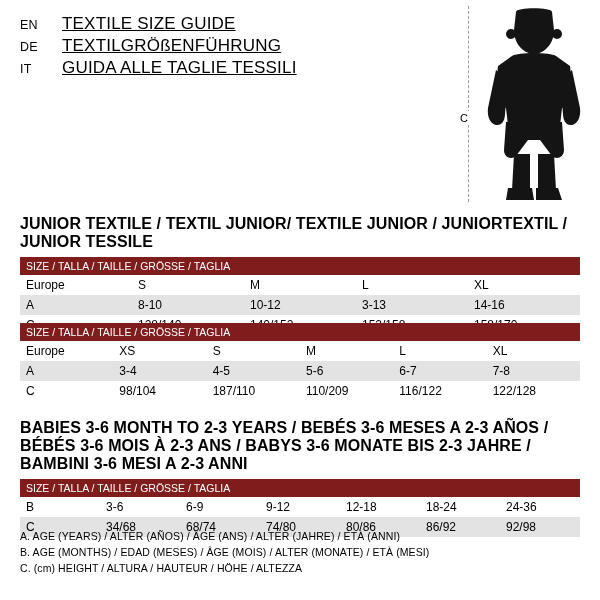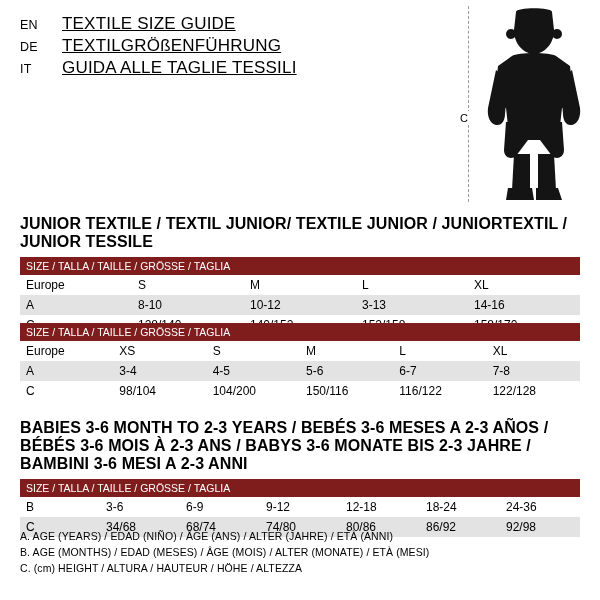--- a/index.html
+++ b/index.html
@@ -216,22 +216,22 @@
         <td>A</td>
         <td>3-4</td>
         <td>4-5</td>
         <td>5-6</td>
         <td>6-7</td>
         <td>7-8</td>
       </tr>
       <tr>
         <td>C</td>
         <td>98/104</td>
-        <td>104/200</td>
-        <td>150/116</td>
+        <td>187/110</td>
+        <td>110/209</td>
         <td>116/122</td>
         <td>122/128</td>
       </tr>
     </tbody>
       </table>
   </div>
 
   <div class="sec" style="top:419px;">
     <div class="section-title">BABIES 3-6 MONTH TO 2-3 YEARS / BEBÉS 3-6 MESES A 2-3 AÑOS / BÉBÉS 3-6 MOIS À 2-3 ANS / BABYS 3-6 MONATE BIS 2-3 JAHRE / BAMBINI 3-6 MESI A 2-3 ANNI</div>
     <table class="size-table" style="margin-top:6px;">
@@ -255,18 +255,18 @@
         <td>74/80</td>
         <td>80/86</td>
         <td>86/92</td>
         <td>92/98</td>
       </tr>
     </tbody>
       </table>
   </div>
 
   <div class="notes" style="top:530px;">
-    <div>A. AGE (YEARS) / EDAD (NIÑO) / ÂGE (ANS) / ALTER (JAHRE) / ETÀ (ANNI)</div>
+    <div>A. AGE (YEARS) / ALTER (AÑOS) / ÂGE (ANS) / ALTER (JAHRE) / ETÀ (ANNI)</div>
     <div>B. AGE (MONTHS) / EDAD (MESES) / ÂGE (MOIS) / ALTER (MONATE) / ETÀ (MESI)</div>
     <div>C. (cm) HEIGHT / ALTURA / HAUTEUR / HÖHE / ALTEZZA</div>
   </div>
 
 </div>
 
 </body></html>

